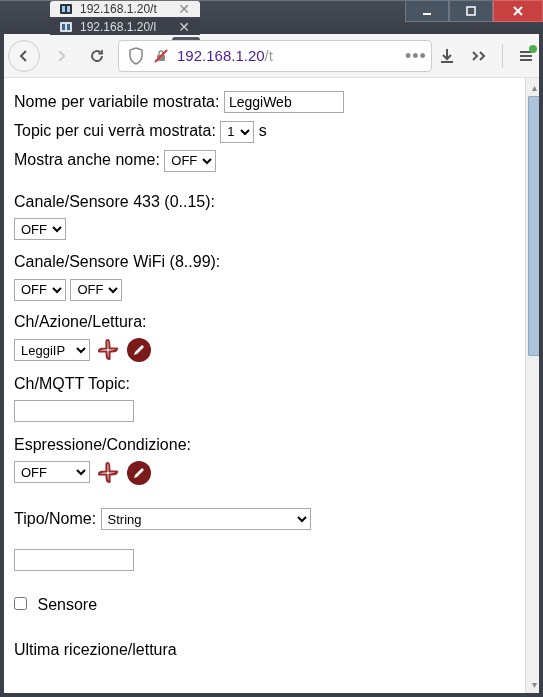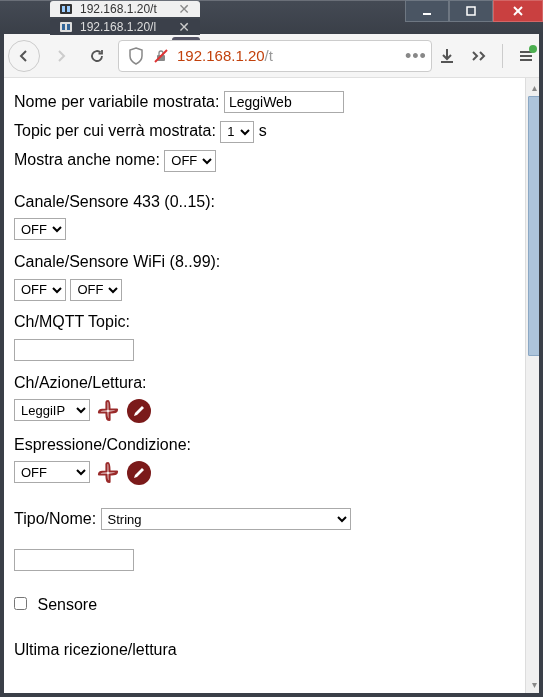--- a/index.html
+++ b/index.html
@@ -82,21 +82,21 @@
   .navbtn.disabled { color: #bbb; }
   .navbtn.backcircle { border: 1px solid #ccc; border-radius: 50%; width: 32px; height: 32px; }
   .urlfield {
     flex: 1; height: 32px; border: 1px solid #ccc; border-radius: 4px;
     display: flex; align-items: center; padding: 0 8px; background: #fff; gap: 8px;
     font-size: 15px; color: #777;
   }
   .urlfield .shield { width: 18px; height: 18px; }
   .urlfield .lockstrike { width: 16px; height: 16px; }
   .url-text { display: flex; gap: 0; }
-  .url-host { color: #c2410c; }
+  .url-host { color: #4c1d95; }
   .url-path { color: #999; }
   .url-dots { width: 18px; text-align: center; font-size: 18px; color: #888; line-height: 6px; letter-spacing: 1px;}
   .toolicon { width: 18px; height: 18px; display: flex; align-items: center; justify-content: center; color: #555; }
   .toolbar-right { display: flex; align-items: center; gap: 14px; }
   .dl-icon svg, .chev-icon svg, .menu-icon svg { width: 18px; height: 18px; }
   
   .viewport {
     position: absolute;
     left: 0; right: 0; top: 78px; bottom: 4px;
     background: #fff;
@@ -295,57 +295,57 @@
       <select><option>OFF</option></select>
     </div>
 
     <div class="row">
       <div>Canale/Sensore WiFi (8..99):</div>
       <select><option>OFF</option></select>
       <select><option>OFF</option></select>
     </div>
 
     <div class="row">
-      <div>Ch/MQTT Topic:</div>
-      <input type="text" style="width: 120px;" value="">
-    </div>
-
-    <div class="row">
       <div>Ch/Azione/Lettura:</div>
       <select style="width:76px"><option>LeggiIP</option></select>
       <span class="iconbtn plus-ornate">
         <svg viewBox="0 0 26 26">
             <path d="M13 3 C14.5 3 14.5 8 14.5 11.5 L22 11.5 C22 13 22 14.5 14.5 14.5 L14.5 22 C13 22 11.5 22 11.5 14.5 L4 14.5 C4 13 4 11.5 11.5 11.5 L11.5 4 C11.5 4 11.5 3 13 3 Z" fill="none" stroke="#9a2a2a" stroke-width="2.2" stroke-linejoin="round"></path>
           </svg>
       </span>
       <span class="pencil-circle">
         <svg viewBox="0 0 14 14">
             <path d="M2 12 L3 9 L10 2 L12 4 L5 11 Z" fill="#fff"></path>
           </svg>
       </span>
     </div>
 
     <div class="row">
+      <div>Ch/MQTT Topic:</div>
+      <input type="text" style="width: 120px;" value="">
+    </div>
+
+    <div class="row">
       <div>Espressione/Condizione:</div>
       <select style="width:76px"><option>OFF</option></select>
       <span class="iconbtn plus-ornate">
         <svg viewBox="0 0 26 26">
             <path d="M13 3 C14.5 3 14.5 8 14.5 11.5 L22 11.5 C22 13 22 14.5 14.5 14.5 L14.5 22 C13 22 11.5 22 11.5 14.5 L4 14.5 C4 13 4 11.5 11.5 11.5 L11.5 4 C11.5 4 11.5 3 13 3 Z" fill="none" stroke="#9a2a2a" stroke-width="2.2" stroke-linejoin="round"></path>
           </svg>
       </span>
       <span class="pencil-circle">
         <svg viewBox="0 0 14 14">
             <path d="M2 12 L3 9 L10 2 L12 4 L5 11 Z" fill="#fff"></path>
           </svg>
       </span>
     </div>
 
     <div class="row" style="margin-top:18px">
       <span>Tipo/Nome:</span>
-      <select style="width:250px"><option>String</option></select>
+      <select style="width:210px"><option>String</option></select>
     </div>
 
     <div class="row" style="margin-top:14px">
       <input type="text" style="width: 120px;" value="">
     </div>
 
     <div class="row" style="margin-top:18px">
       <input type="checkbox" class="check" style="">
       <span>Sensore</span>
     </div>

